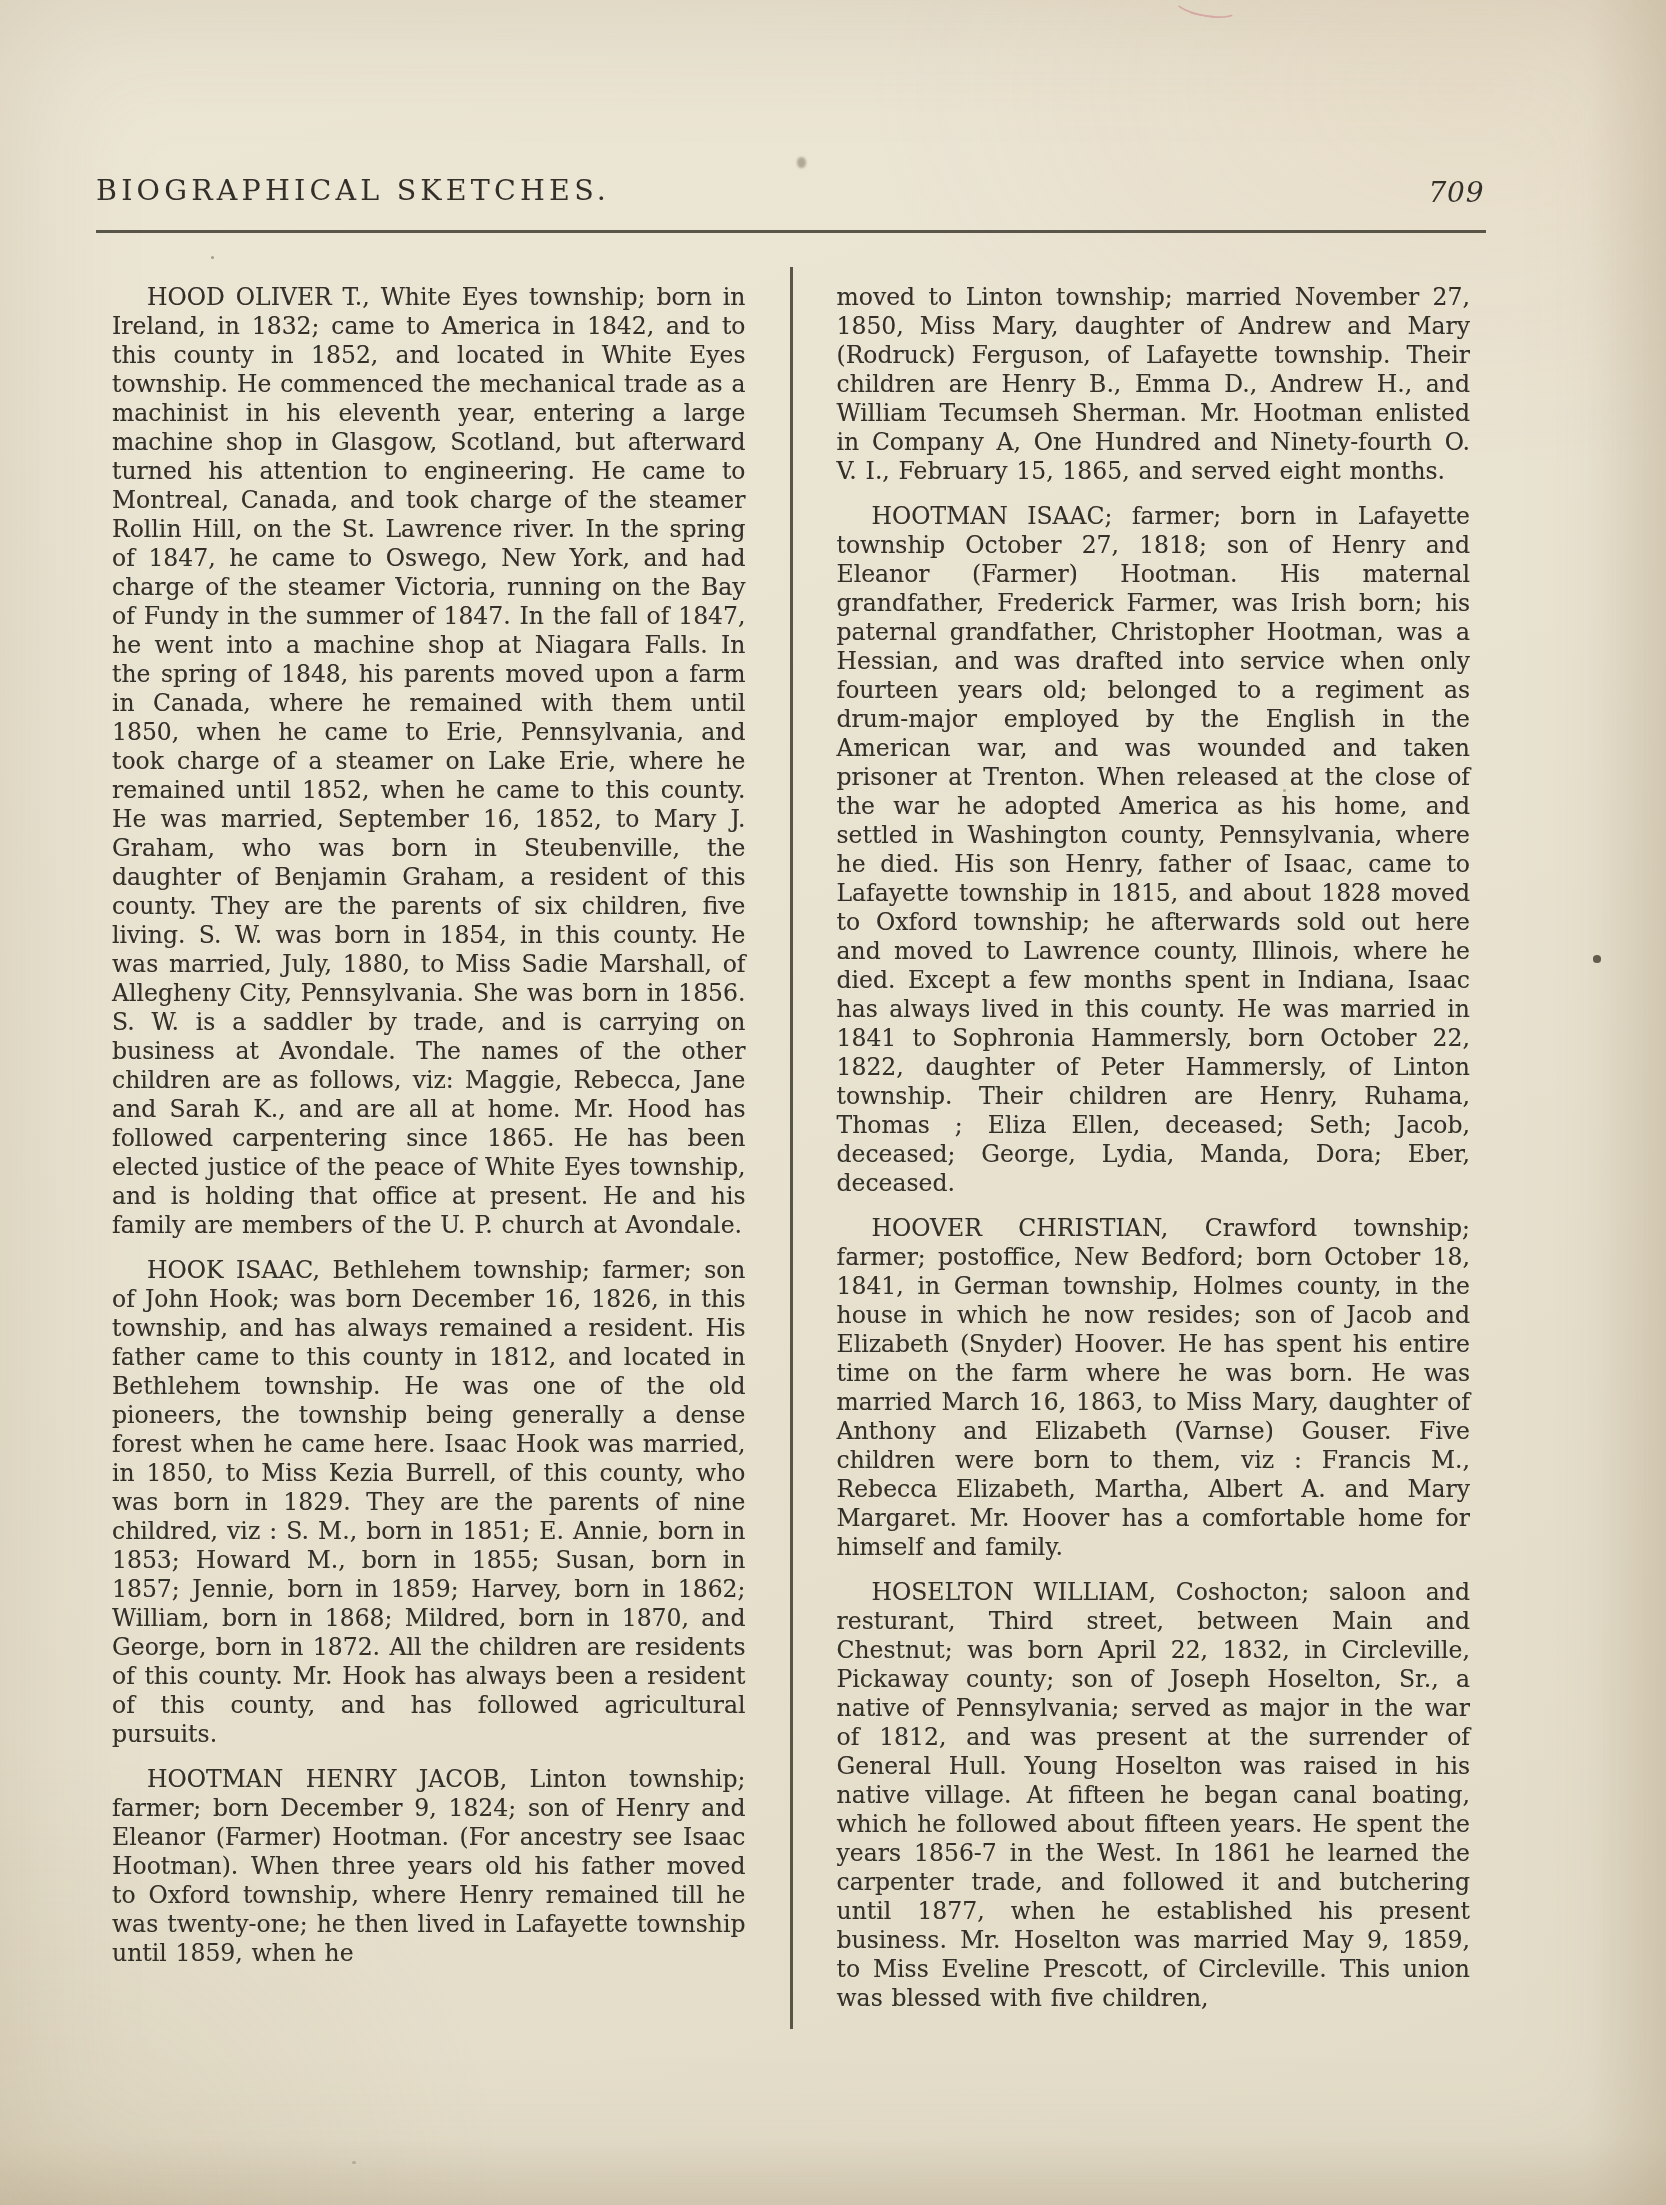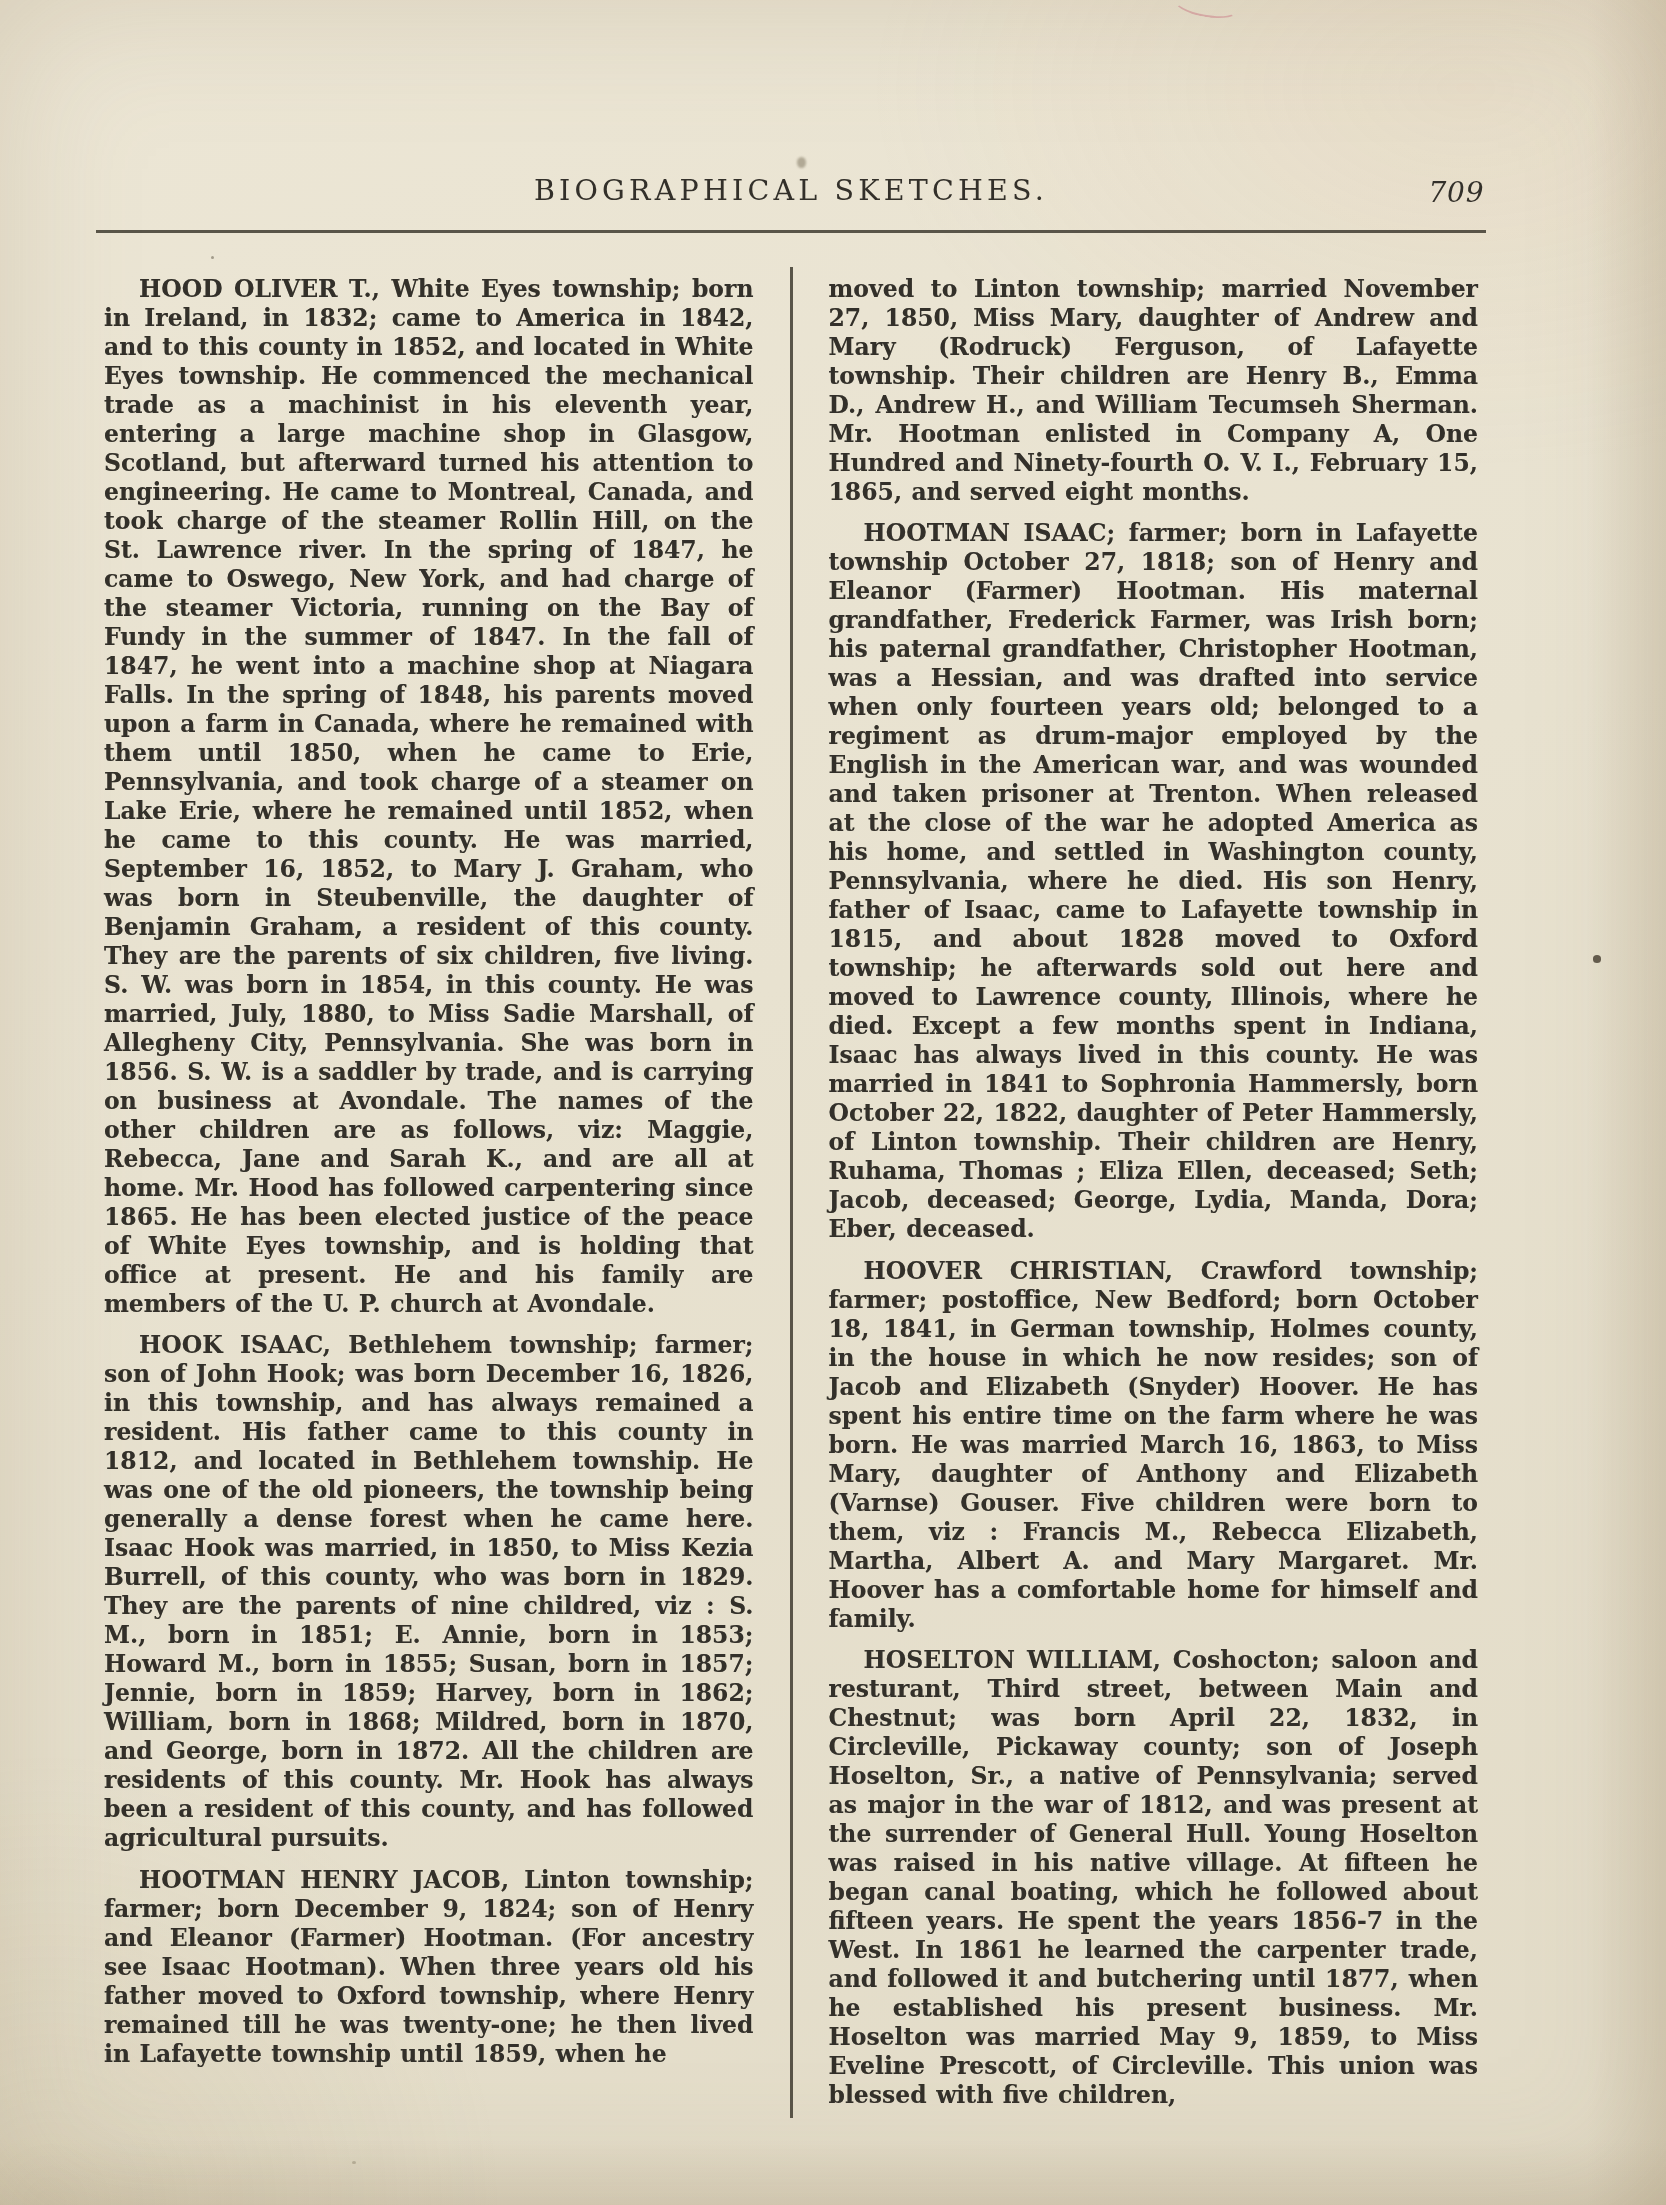--- a/index.html
+++ b/index.html
@@ -37,21 +37,21 @@
   .page-content {
     position: absolute;
     left: 96px;
     top: 174px;
     width: 1390px;
   }
 
   .page-header { position: relative; height: 39px; }
   .header-title {
     position: absolute; left: 0; right: 0; top: 0;
-    text-align: center;
+    text-align: left;
     font-size: 28.5px;
     letter-spacing: 4.2px;
     color: var(--ink, #33302a);
     white-space: nowrap;
   }
   .page-number {
     position: absolute; right: 1.7px; top: 1.7px;
     font-size: 28px;
     letter-spacing: 0.8px;
     font-style: italic;
@@ -72,30 +72,29 @@
   .col { width: 666px; }
   .col-divider {
     width: 2.5px;
     background: var(--rule, #49453a);
     margin-left: 28.5px;
     margin-right: 28px;
     opacity: 0.9;
   }
 
   .entry {
-    margin: 8px;
+    margin: 16px;
     text-align: justify;
     text-indent: 35px;
     font-size: 23.5px;
     line-height: 29px;
     word-spacing: 1.3px;
     hyphens: auto;
     -webkit-hyphens: auto;
     text-shadow: 0 0 0.5px rgba(50,45,35,0.35);
-    font-weight: bold;
   }
   .entry + .entry { margin-top: 12.6px; }
   .entry.continuation { text-indent: 0; }
 
   
   .artifact { position: absolute; pointer-events: none; }
   .pink-mark {
     left: 1173px; top: -8.4px; width: 67px; height: 25px;
     border: 2.5px solid transparent;
     border-bottom-color: rgba(205,110,130,0.45);

